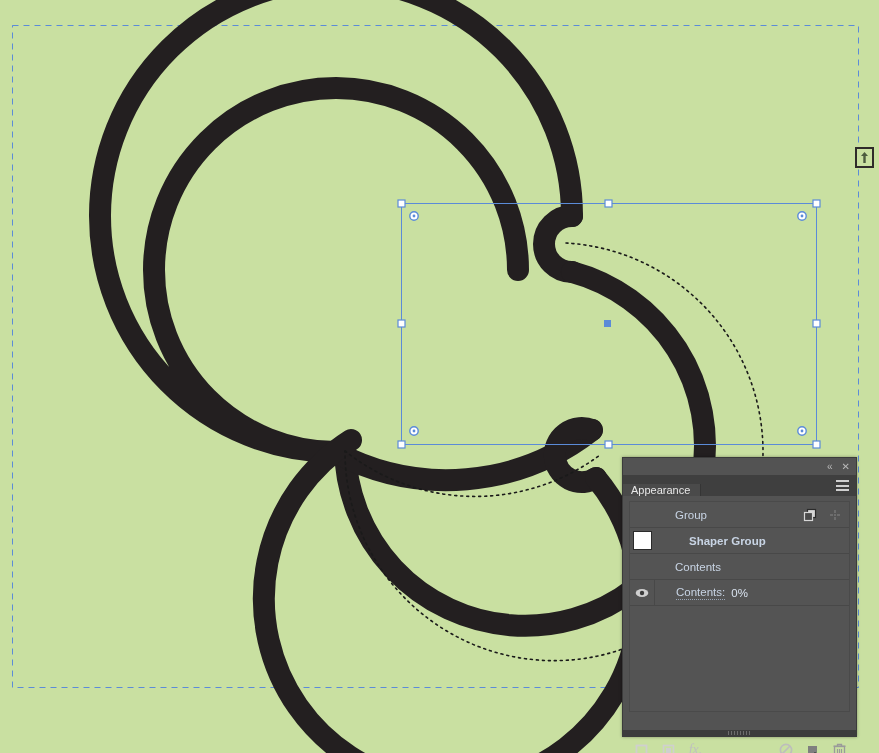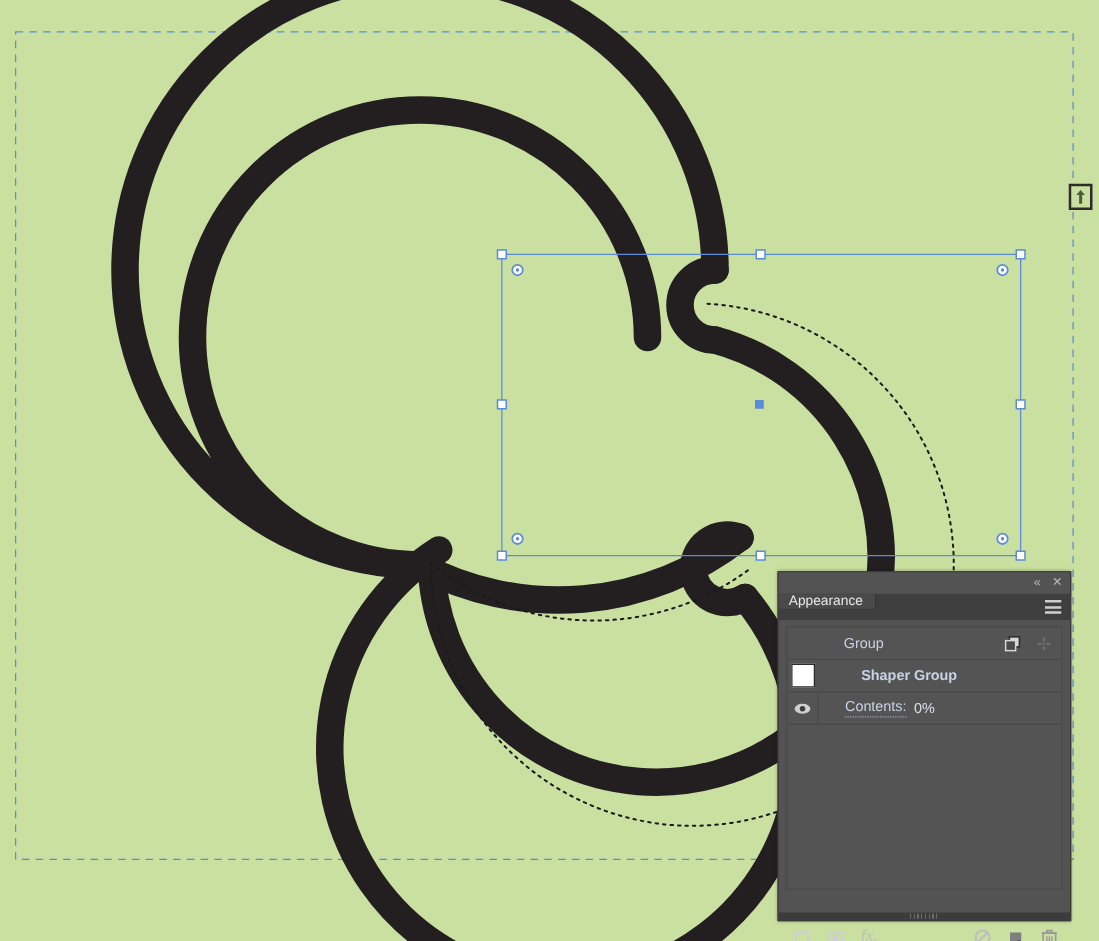--- a/index.html
+++ b/index.html
@@ -66,21 +66,21 @@
     font-size: 10px;
     line-height: 1;
     margin-left: 9px;
     cursor: pointer;
     user-select: none;
   }
   #panel-tabbar {
     height: 21px;
     background: #3f3f3f;
     display: flex;
-    align-items: flex-start;
+    align-items: flex-end;
     flex: none;
     position: relative;
   }
   #tab-appearance {
     background: #4a4a4a;
     color: #e8e8e8;
     font-size: 11px;
     display: flex;
     align-items: center;
     padding: 0 10px 0 8px;
@@ -330,20 +330,25 @@
     </div>
 
     <div class="appearance-row">
       <div class="row-swatch-cell">
         <div class="row-swatch"></div>
       </div>
       <div class="row-gap"></div>
       <span class="row-label bold">Shaper Group</span>
     </div>
 
+    <div class="appearance-row">
+      <div class="row-swatch-cell"></div>
+      <div class="row-gap"></div>
+      <span class="row-label">Contents</span>
+    </div>
 
     <div class="appearance-row">
       <div class="row-visibility">
         <svg class="eye-icon" viewBox="0 0 16 11">
           <ellipse cx="8" cy="5.5" rx="7.2" ry="4.6" fill="#cfcfcf"></ellipse>
           <circle cx="8" cy="5.5" r="2.5" fill="#3b3b3b"></circle>
         </svg>
       </div>
       <div class="row-gap"></div>
       <span class="row-label dotted">Contents:</span>

